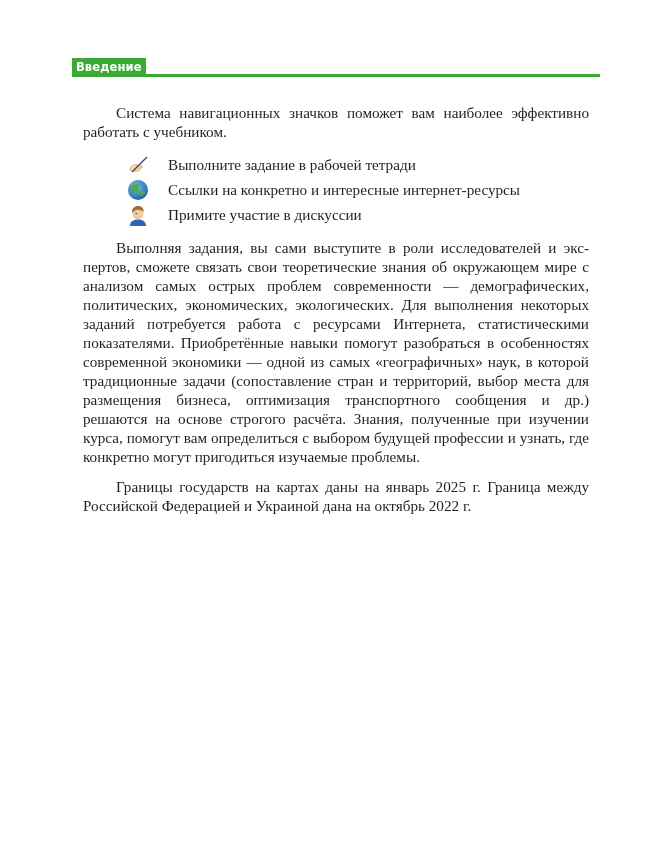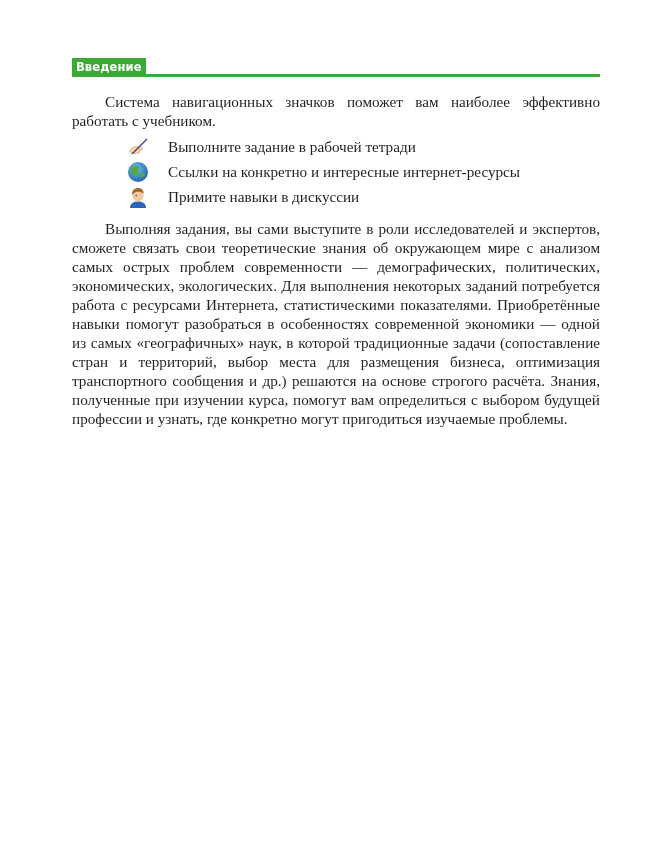--- a/index.html
+++ b/index.html
@@ -47,21 +47,21 @@
     .content {
       position: absolute;
       left: 72px;
       top: 92px;
       width: 528px;
       font-size: 15.2px;
       line-height: 19px;
       text-align: justify;
     }
     .para {
-      margin: 0;
+      margin: 11px;
       text-indent: 33px;
       hyphens: manual;
     }
     .icon-list {
       list-style: none;
       margin: 4px 0 10px 0;
       padding: 0;
     }
     .icon-item {
       display: flex;
@@ -120,18 +120,19 @@
     </li>
     <li class="icon-item">
       <span class="icon">
         <svg viewBox="0 0 22 22">
           <path d="M3 22 C3 17 7 15.5 11 15.5 C15 15.5 19 17 19 22 Z" fill="#2a64b8"></path>
           <ellipse cx="11" cy="9.5" rx="5.5" ry="6" fill="#f3c9a0"></ellipse>
           <path d="M5.2 9 C4.5 4 8 2 11 2 C14.5 2 17 4 16.5 8 C15 6 12 5.5 9 6 C7.5 6.5 6.5 7.5 5.2 9 Z" fill="#a5692e"></path>
           <circle cx="9.2" cy="9.5" r="0.7" fill="#333"></circle>
         </svg>
       </span>
-      <span class="icon-label">Примите навыки в дискуссии</span>
+      <span class="icon-label">Примите участие в дискуссии</span>
     </li>
   </ul>
 
   <p class="para">Выполняя задания, вы сами выступите в роли исследователей и экс­пертов, сможете связать свои теоретические знания об окружающем мире с анализом самых острых проблем современности — демографических, политических, экономических, экологических. Для выполнения некото­рых заданий потребуется работа с ресурсами Интернета, статистическими показателями. Приобретённые навыки помогут разобраться в особенно­стях современной экономики — одной из самых «географичных» наук, в которой традиционные задачи (сопоставление стран и территорий, выбор места для размещения бизнеса, оптимизация транспортного сообщения и др.) решаются на основе строгого расчёта. Знания, полученные при изу­чении курса, помогут вам определиться с выбором будущей профессии и узнать, где конкретно могут пригодиться изучаемые проблемы.</p>
+  <p class="para">Границы государств на картах даны на январь 2025 г. Граница между Российской Федерацией и Украиной дана на октябрь 2022 г.</p>
 </div>
 
 </body></html>

